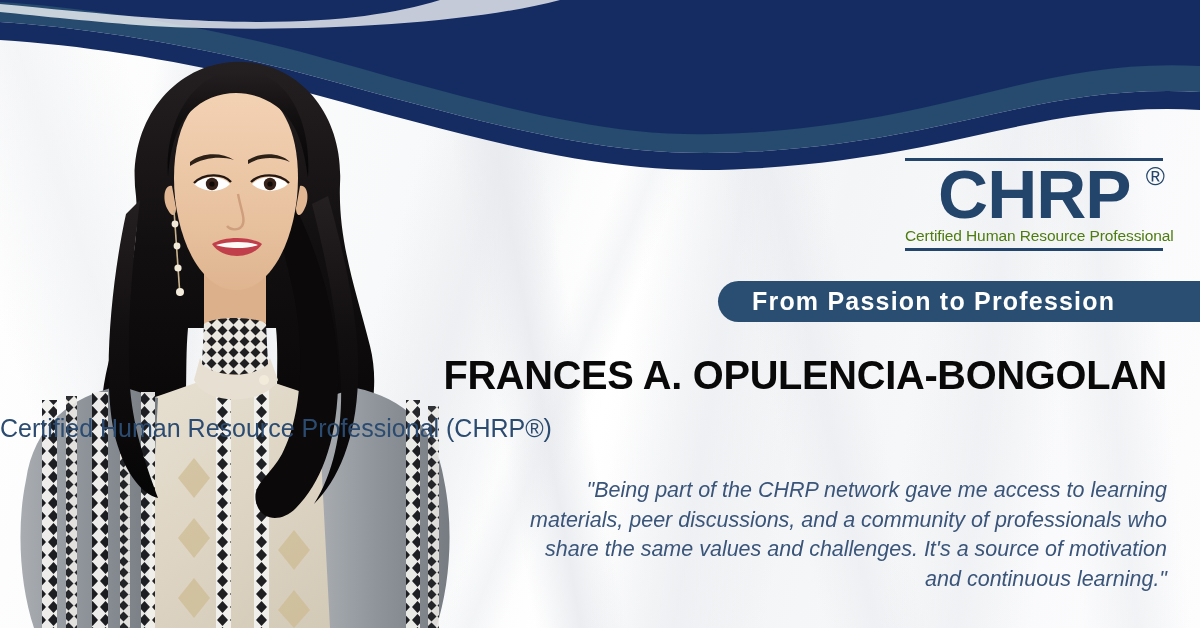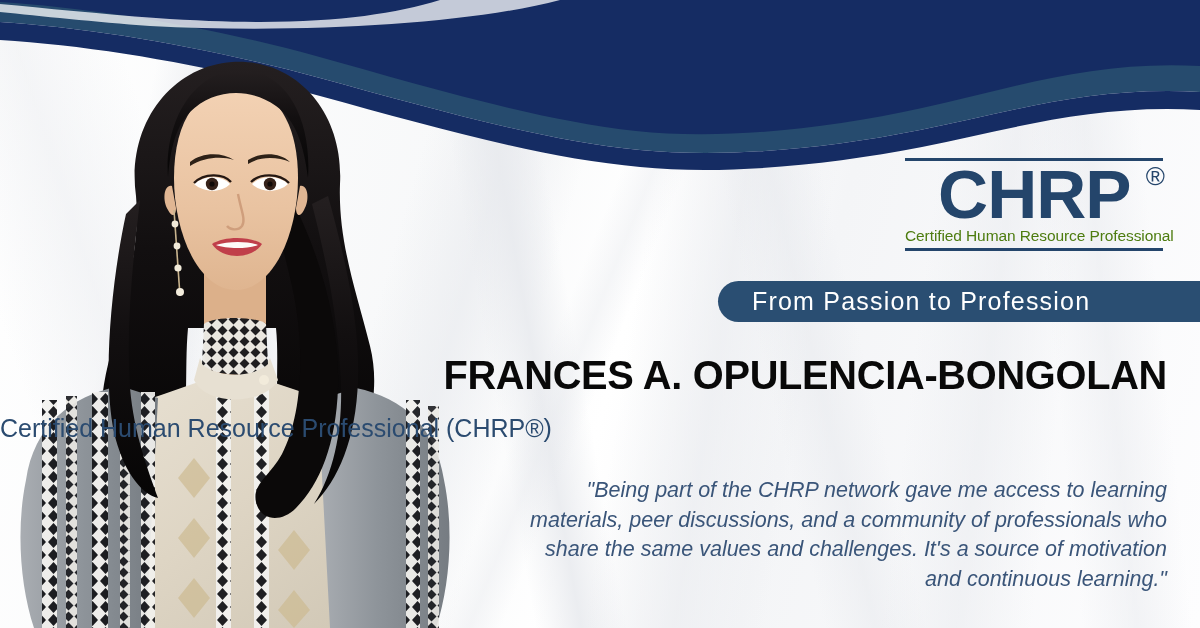--- a/index.html
+++ b/index.html
@@ -98,21 +98,21 @@
     width:482px;height:41px;
     background:#2a4e72;
     border-top-left-radius:21px;
     border-bottom-left-radius:21px;
     display:flex;align-items:center;
     box-sizing:border-box;
     padding-left:34px;
   }
   .pill span{
     color:#ffffff;
-    font-weight:normal;
+    font-weight:bold;
     font-size:25px;
     letter-spacing:1.2px;
     font-family:"Liberation Sans", sans-serif;
   }
 
   
   .name{
     position:absolute;
     left:0;top:352px;
     width:1167px;

